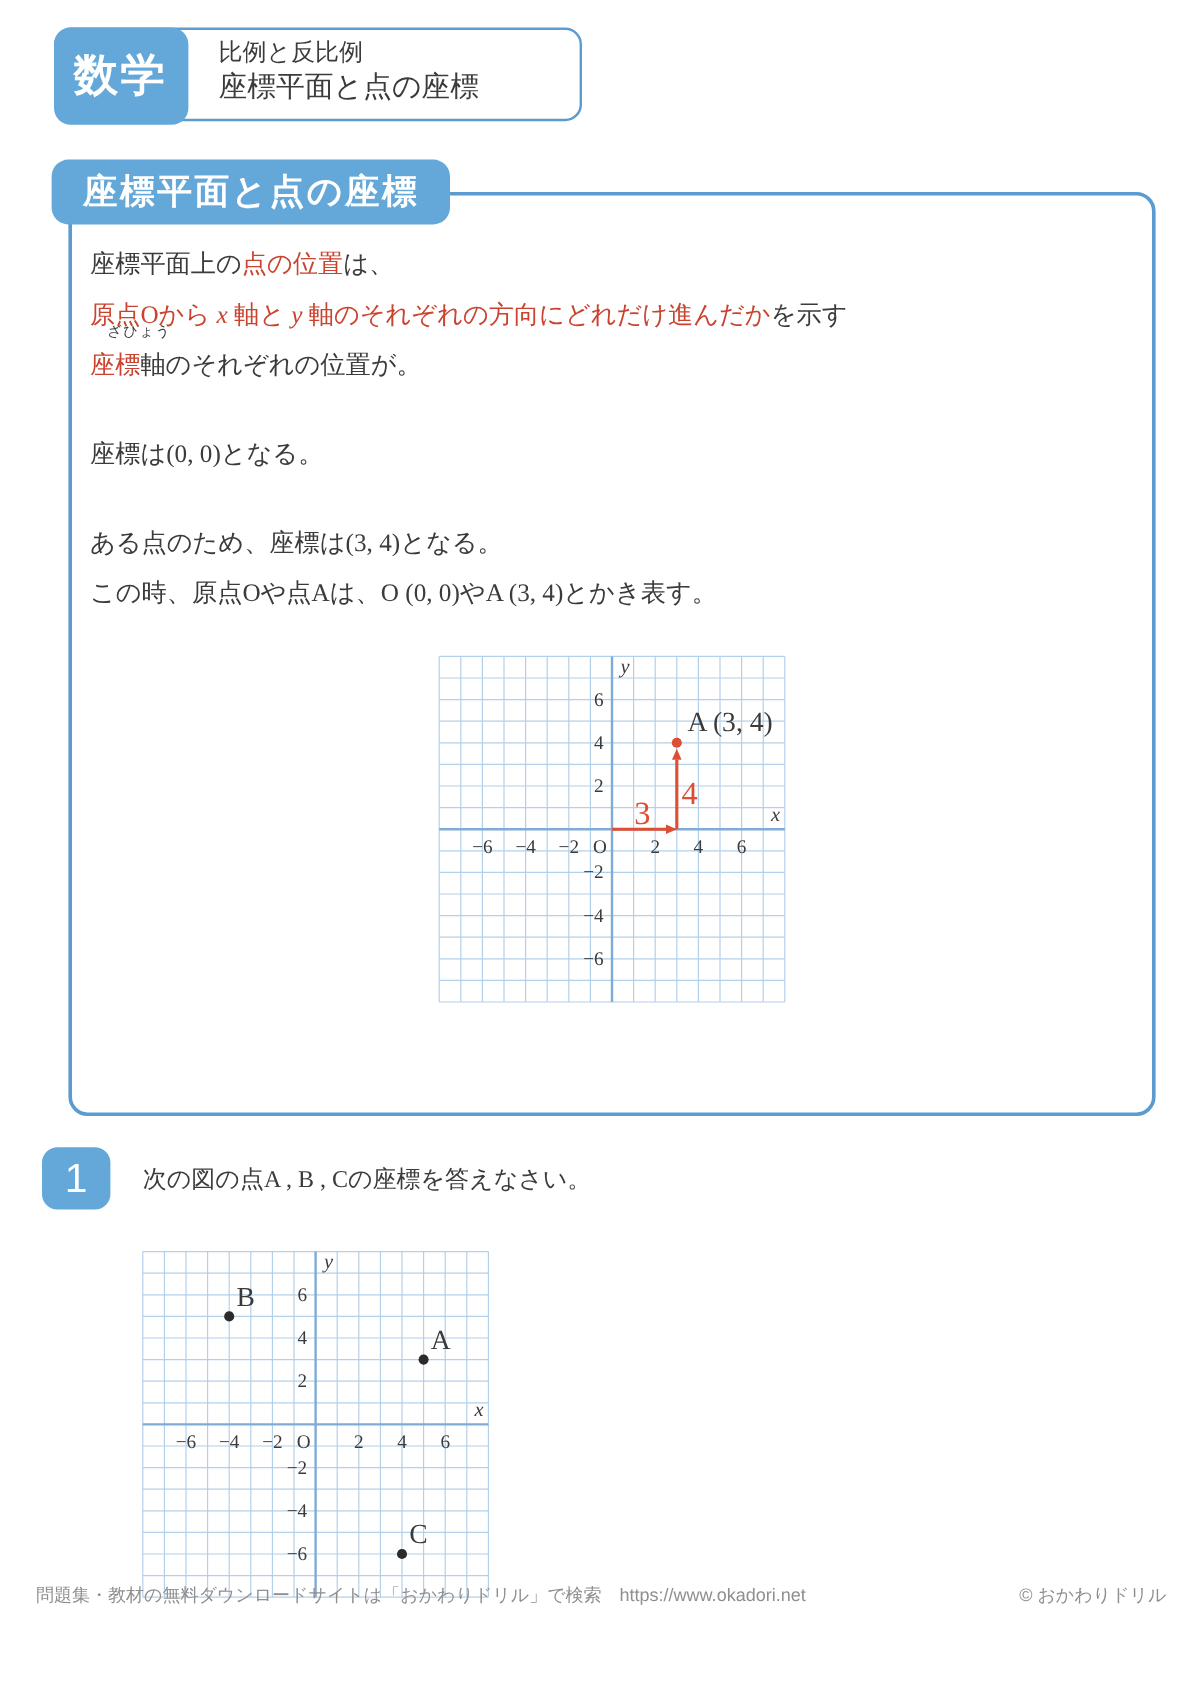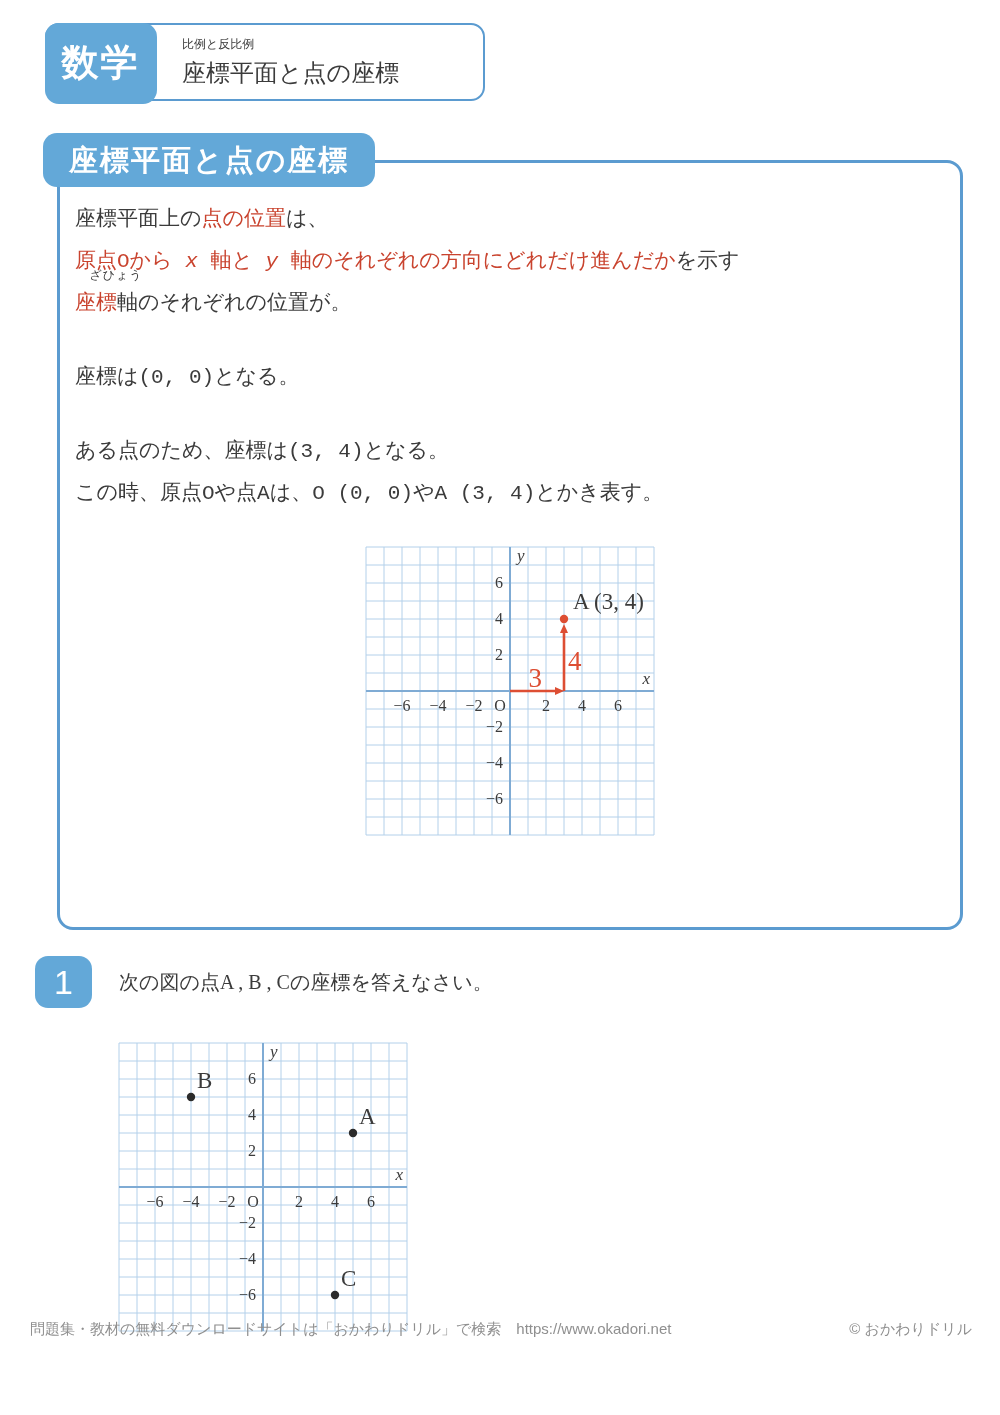--- a/index.html
+++ b/index.html
@@ -14,33 +14,33 @@
     font-family:"Liberation Sans","DejaVu Sans",sans-serif;color:var(--text-dark);
   }
 
   
   .header{position:absolute;top:23px;left:45px;width:440px;height:78px;
     border:2.5px solid var(--border-blue);border-radius:14px;background:#fff;padding-left:42px;}
   .subject-tab{position:absolute;top:-2.5px;left:-2.5px;width:112px;height:81px;
     background:var(--accent-blue);border-radius:14px;display:flex;align-items:center;
     justify-content:center;font-size:37px;font-weight:bold;color:#fff;letter-spacing:2px;}
   .header-titles{position:absolute;left:135px;top:8px;}
-  .unit{font-size:12px;line-height:22px;}
+  .unit{font-size:20px;line-height:22px;}
   .htitle{font-size:24px;line-height:32px;margin-top:2px;}
 
   
   .explain-wrap{position:absolute;top:133px;left:43px;width:930px;}
   .banner{position:relative;z-index:2;display:inline-block;height:54px;line-height:54px;
     padding:0 26px;background:var(--accent-blue);border-radius:14px;color:#fff;
     font-size:29px;font-weight:bold;letter-spacing:2px;}
   .main-box{position:relative;margin-top:-27px;margin-left:14px;width:906px;height:770px;
     border:3px solid var(--border-blue);border-radius:16px;background:#fff;}
   .content{padding:36px 28px 0 15px;font-family:"Liberation Serif","DejaVu Serif",serif;
     font-size:21px;color:var(--text-dark);}
-  .para{margin-bottom:32px;font-family:Liberation Mono, monospace;}
+  .para{margin-bottom:32px;}
   .tline{line-height:42px;height:42px;white-space:pre;}
   .red{color:var(--red-text);}
   .var{font-style:italic;}
   .rubywrap{position:relative;display:inline-block;}
   .rubytxt{position:absolute;top:-12px;left:50%;transform:translateX(-50%);
     font-size:12px;line-height:11px;color:var(--text-dark);white-space:nowrap;letter-spacing:1px;margin-left:20px;}
   .figure-wrap{width:288px;margin:6px auto 0;}
 
   
   .question-row{position:absolute;top:956px;left:35px;display:flex;align-items:center;}

